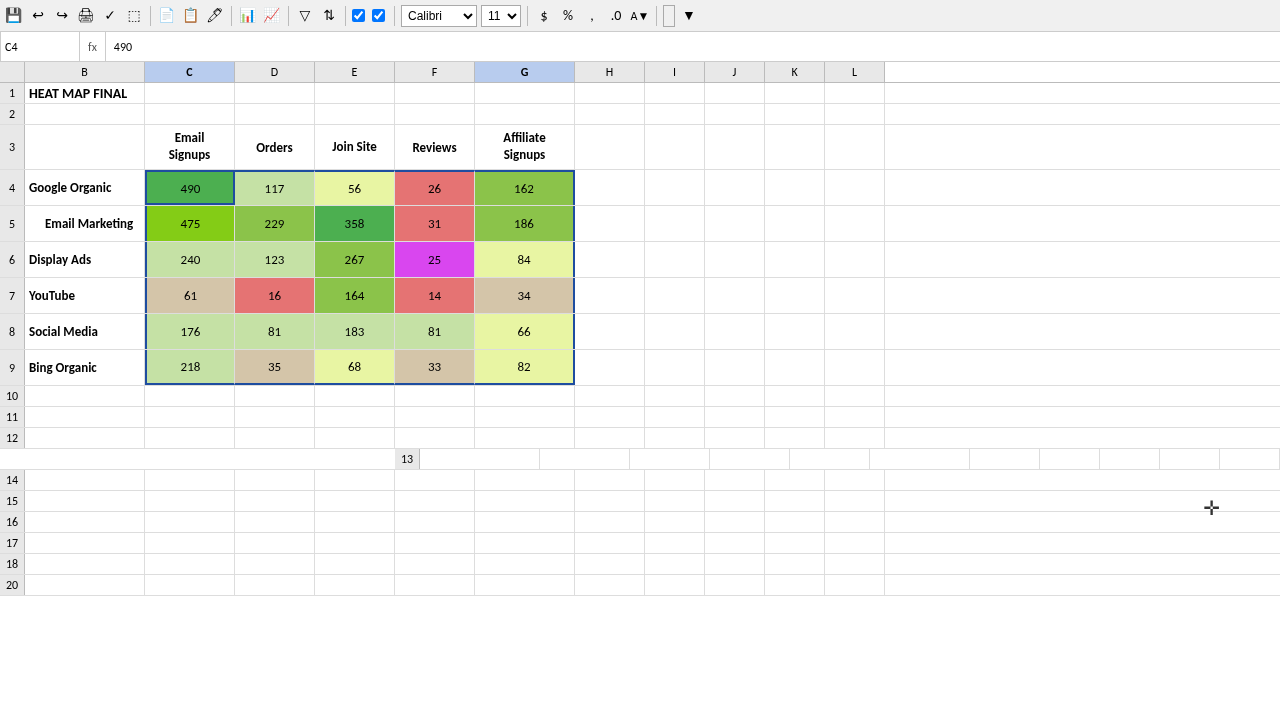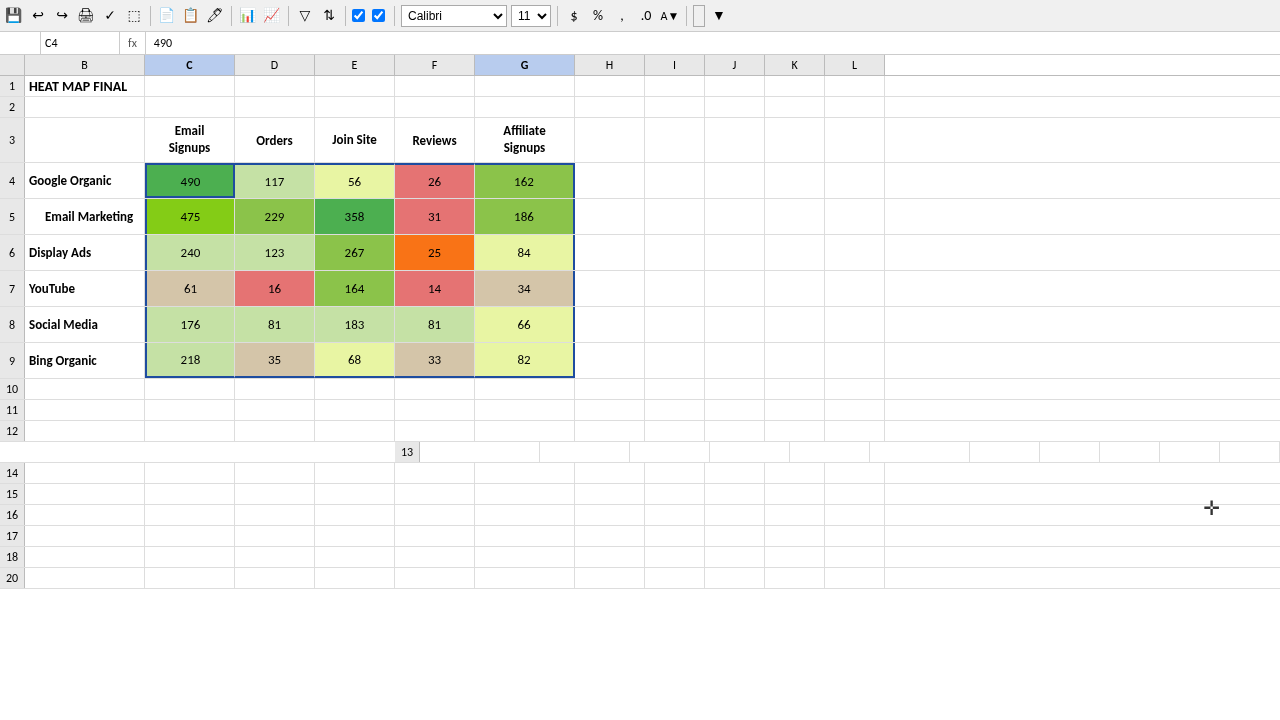--- a/index.html
+++ b/index.html
@@ -16,40 +16,39 @@
       gap: 4px;
     }
     .toolbar-icon {
       width: 20px; height: 20px;
       display: inline-flex; align-items: center; justify-content: center;
       font-size: 14px; cursor: pointer;
     }
     .toolbar-sep { width: 1px; height: 20px; background: #bbb; margin: 0 2px; }
     .font-select {
       border: 1px solid #aaa; background: white; padding: 1px 2px;
-      font-size: 12px; width: 106px; height: 22px;
+      font-size: 12px; width: 76px; height: 22px;
     }
     .font-size-select {
       border: 1px solid #aaa; background: white; padding: 1px 2px;
       font-size: 12px; width: 40px; height: 22px;
     }
     .toolbar-btn {
       border: 1px solid #aaa; background: #f0f0f0; padding: 1px 5px;
       font-size: 12px; cursor: pointer; height: 22px;
     }
     .toolbar-btn.bold { font-weight: bold; }
 
     
     .formula-bar {
       display: flex;
       align-items: center;
       border-bottom: 1px solid #ccc;
-      height: 23px;
+      height: 30px;
       background: #fff;
-      padding-left: 40px;
     }
     .cell-ref {
       width: 80px;
       border-right: 1px solid #ccc;
       border-left: 1px solid #ccc;
       padding: 2px 4px;
       font-size: 12px;
       height: 100%;
       display: flex; align-items: center;
     }
@@ -293,21 +292,21 @@
         <div class="cell col-j"></div>
         <div class="cell col-k"></div>
         <div class="cell col-l"></div>
       </div>
       <div class="grid-row" style="min-height: 36px;">
         <div class="row-num">6</div>
         <div class="cell col-b" style="font-weight: bold;">Display Ads</div>
         <div class="cell col-c center" style="background-color: rgb(197, 225, 165); border-left: 2px solid rgb(30, 77, 160);">240</div>
         <div class="cell col-d center" style="background-color: rgb(197, 225, 165); text-align: center;">123</div>
         <div class="cell col-e center" style="background-color: rgb(139, 195, 74);">267</div>
-        <div class="cell col-f center" style="background-color: #f97316;">25</div>
+        <div class="cell col-f center" style="background-color: #d946ef;">25</div>
         <div class="cell col-g center" style="background-color: rgb(232, 245, 163); border-right: 2px solid rgb(30, 77, 160);">84</div>
         <div class="cell col-h"></div>
         <div class="cell col-i"></div>
         <div class="cell col-j"></div>
         <div class="cell col-k"></div>
         <div class="cell col-l"></div>
       </div>
       <div class="grid-row" style="min-height: 36px;">
         <div class="row-num">7</div>
         <div class="cell col-b" style="font-weight: bold;">YouTube</div>

